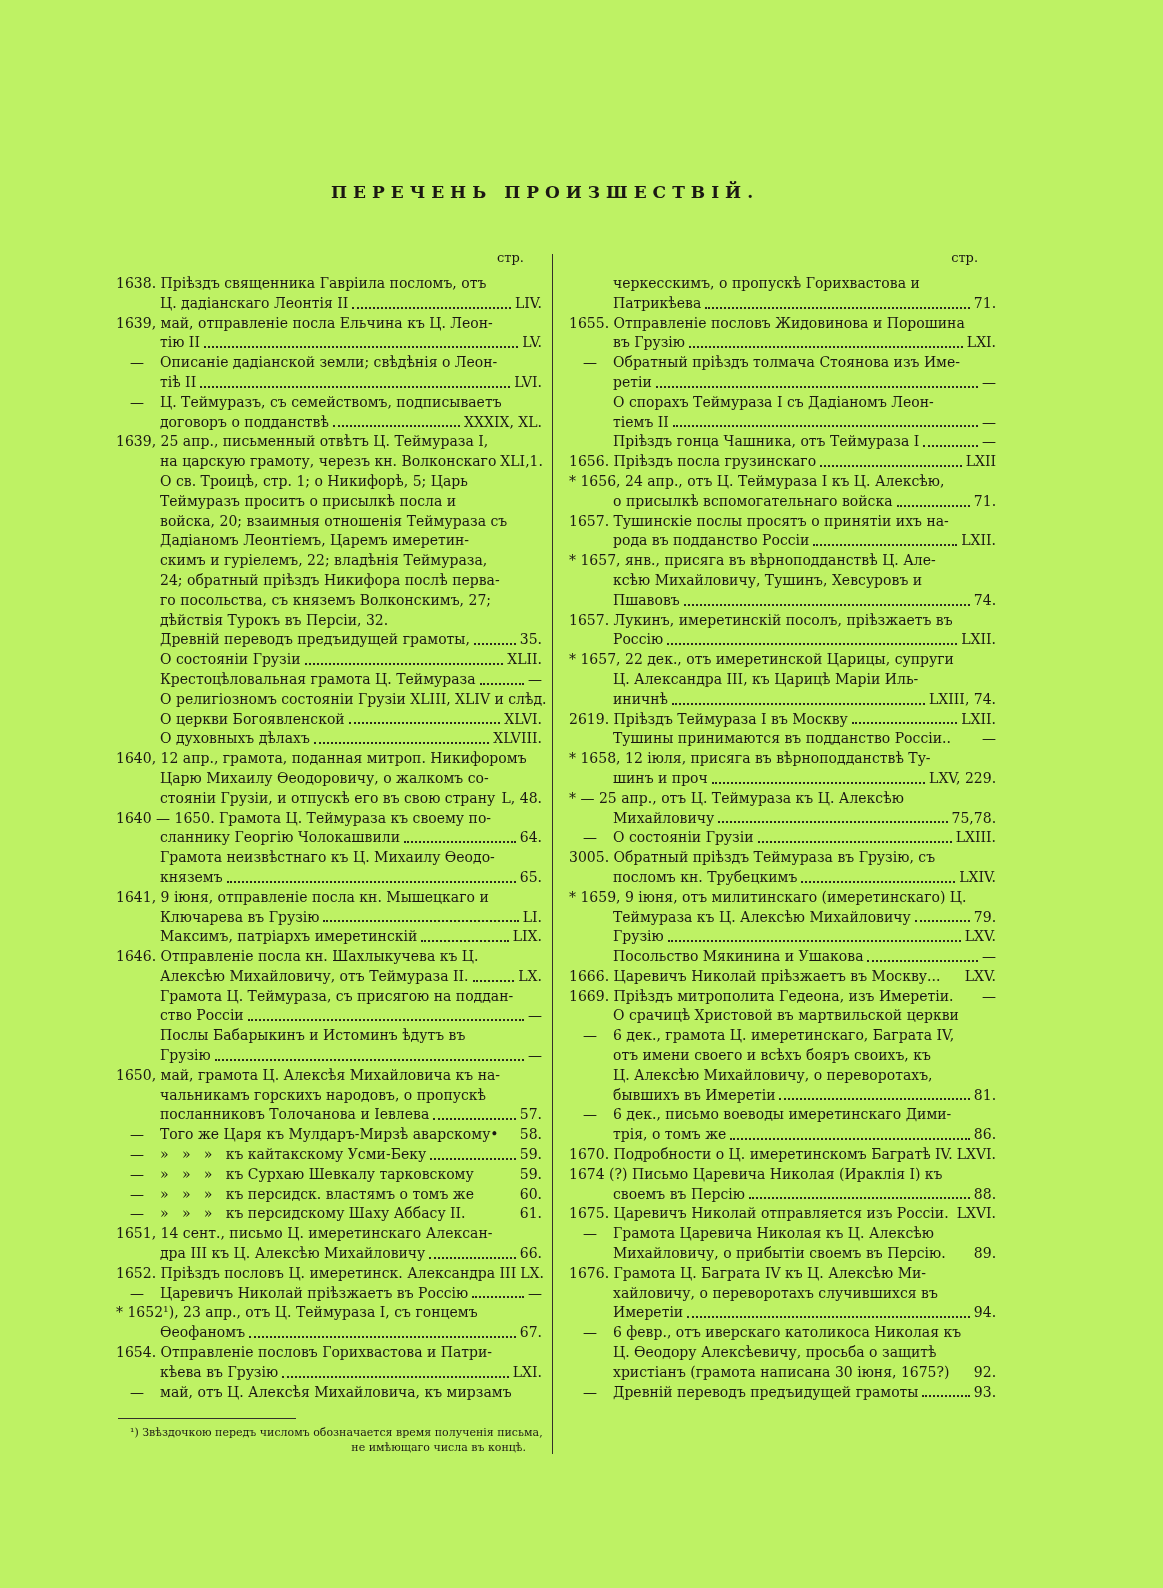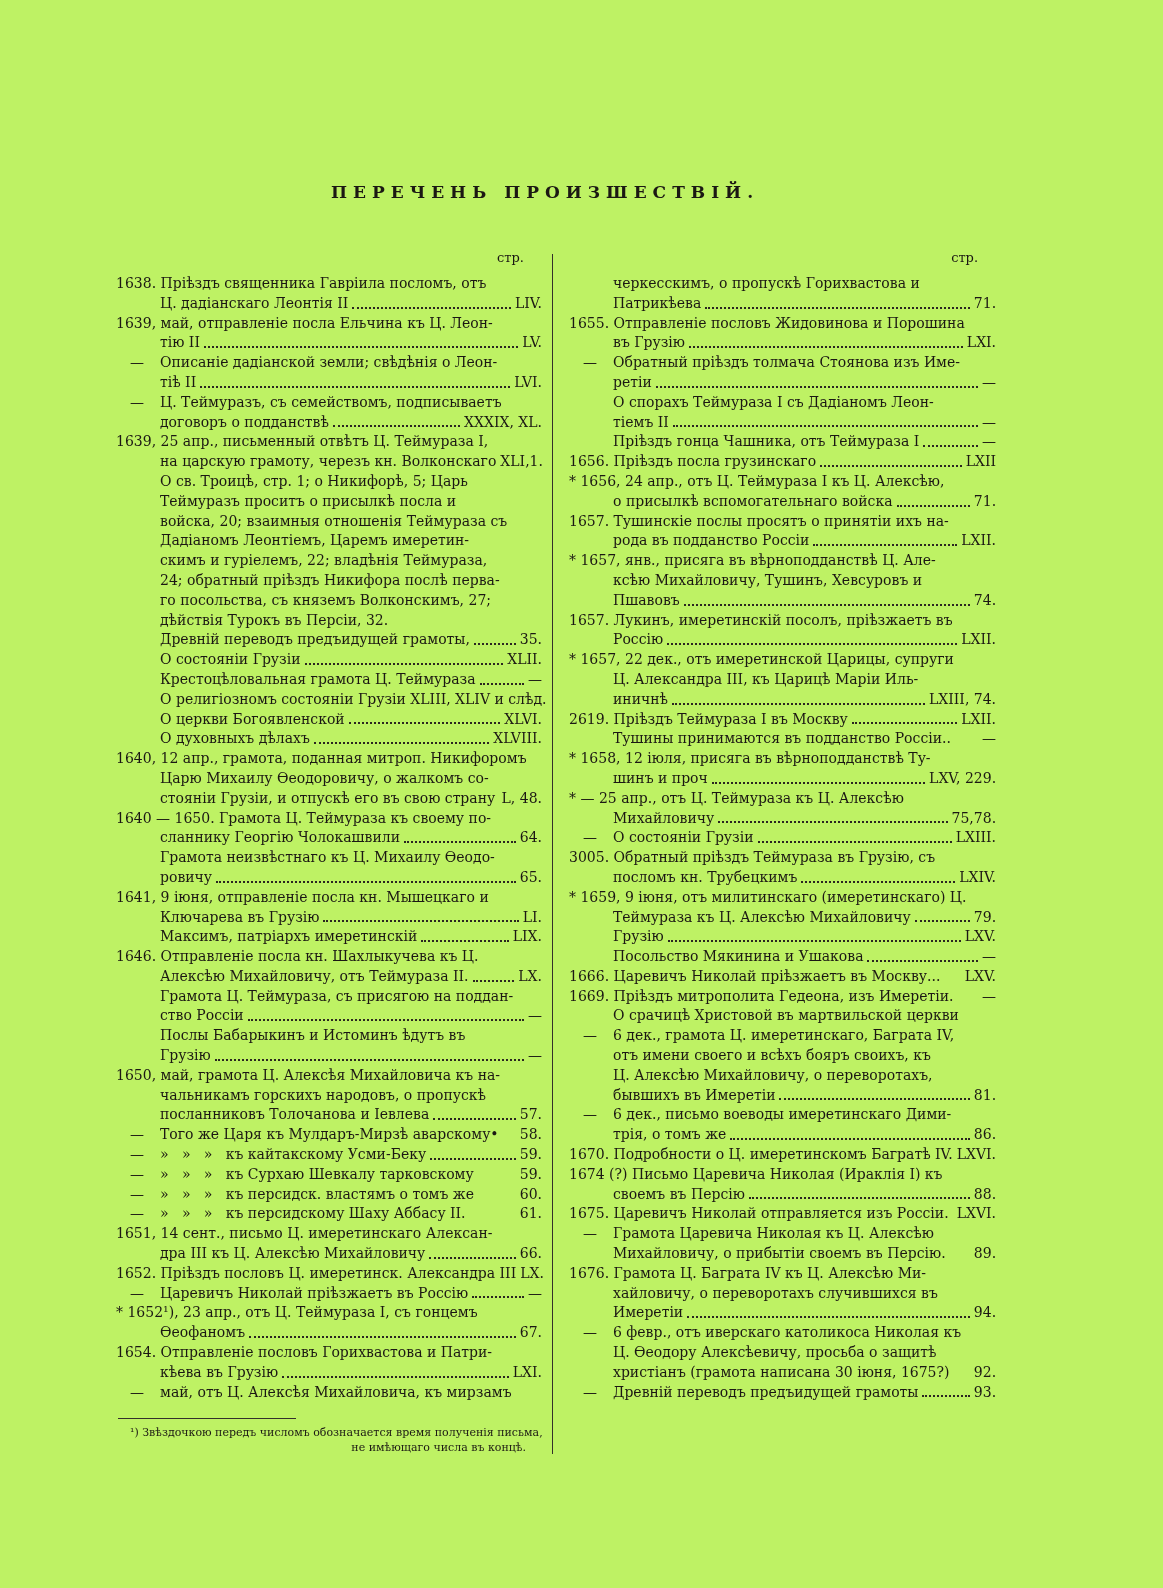--- a/index.html
+++ b/index.html
@@ -177,21 +177,21 @@
           </div>
           <div class="toc-line ind">
             <span class="txt">сланнику Георгію Чолокашвили</span>
             <span class="dots"></span>
             <span class="page">64.</span>
           </div>
           <div class="toc-line ind">
             <span class="txt">Грамота неизвѣстнаго къ Ц. Михаилу Ѳеодо-</span>
           </div>
           <div class="toc-line ind">
-            <span class="txt">ровичу</span>
+            <span class="txt">княземъ</span>
             <span class="dots"></span>
             <span class="page">65.</span>
           </div>
           <div class="toc-line">
             <span class="txt">1641, 9 іюня, отправленіе посла кн. Мышецкаго и</span>
           </div>
           <div class="toc-line ind">
             <span class="txt">Ключарева въ Грузію</span>
             <span class="dots"></span>
             <span class="page">LI.</span>

